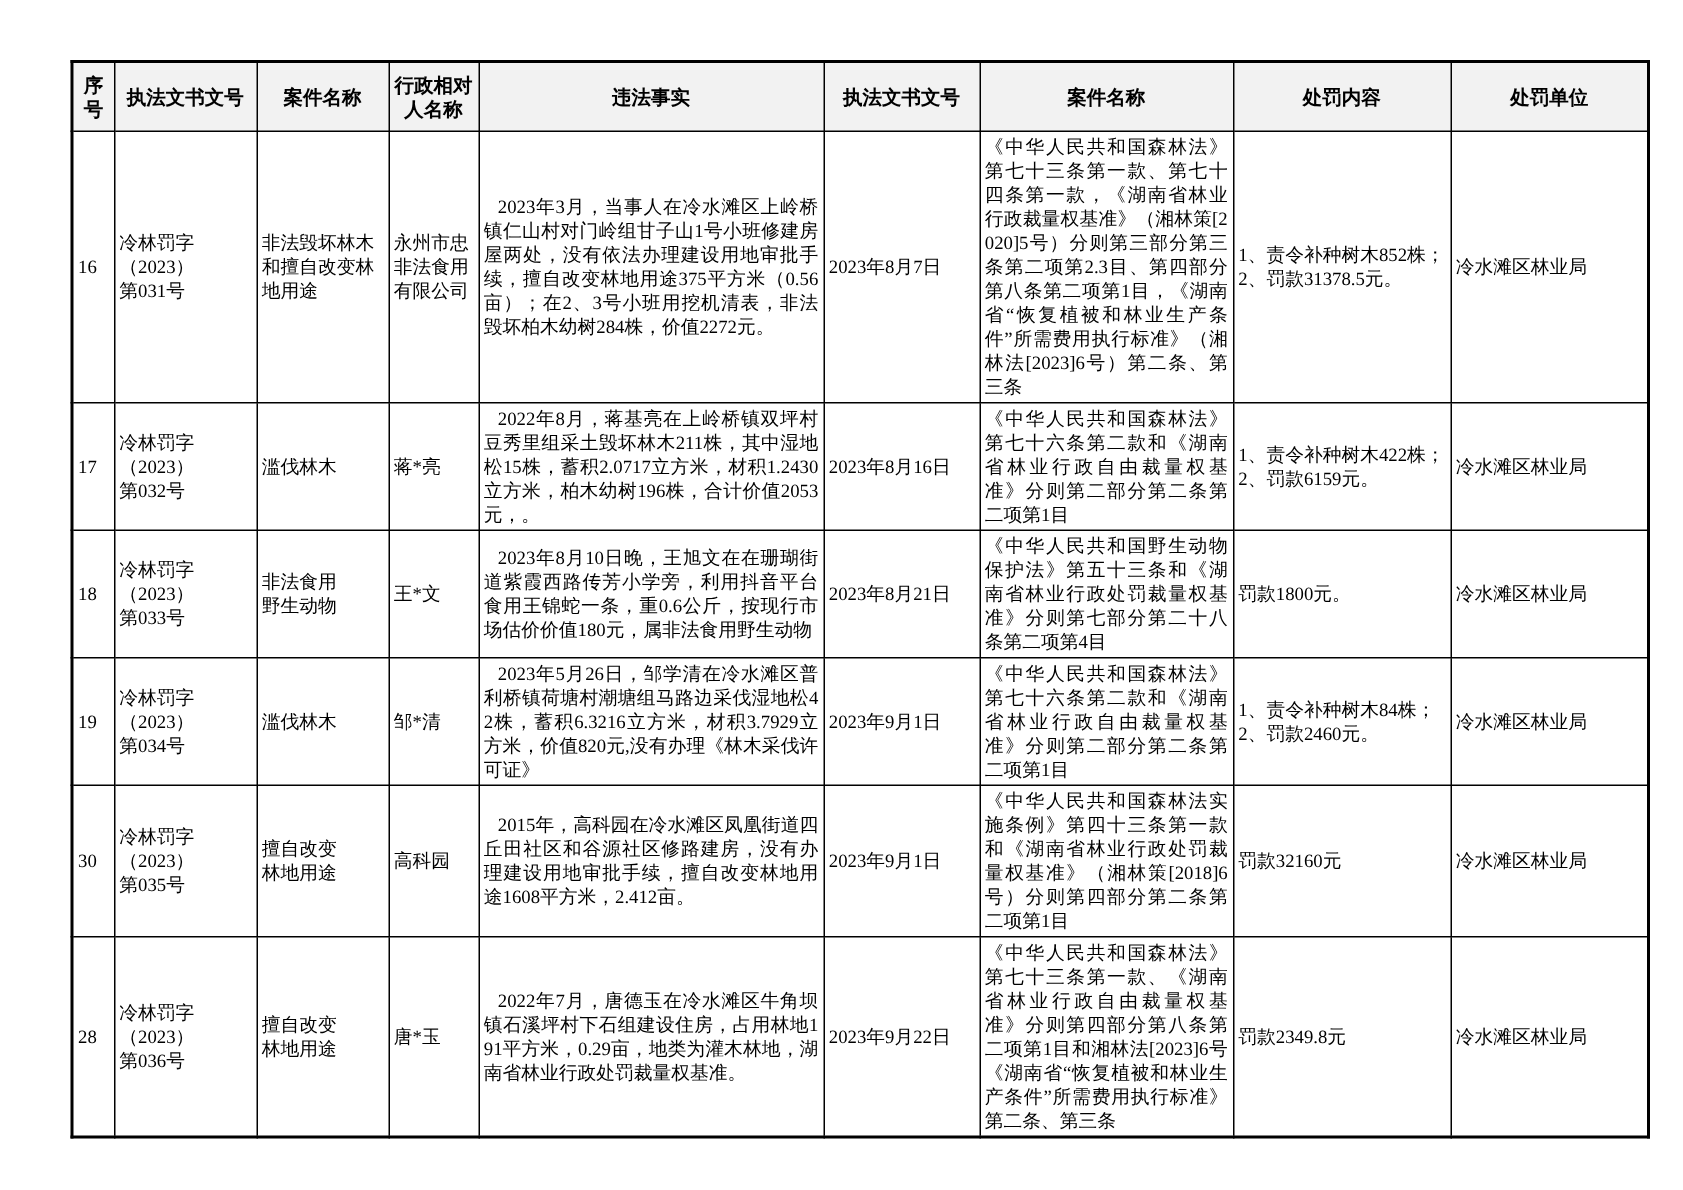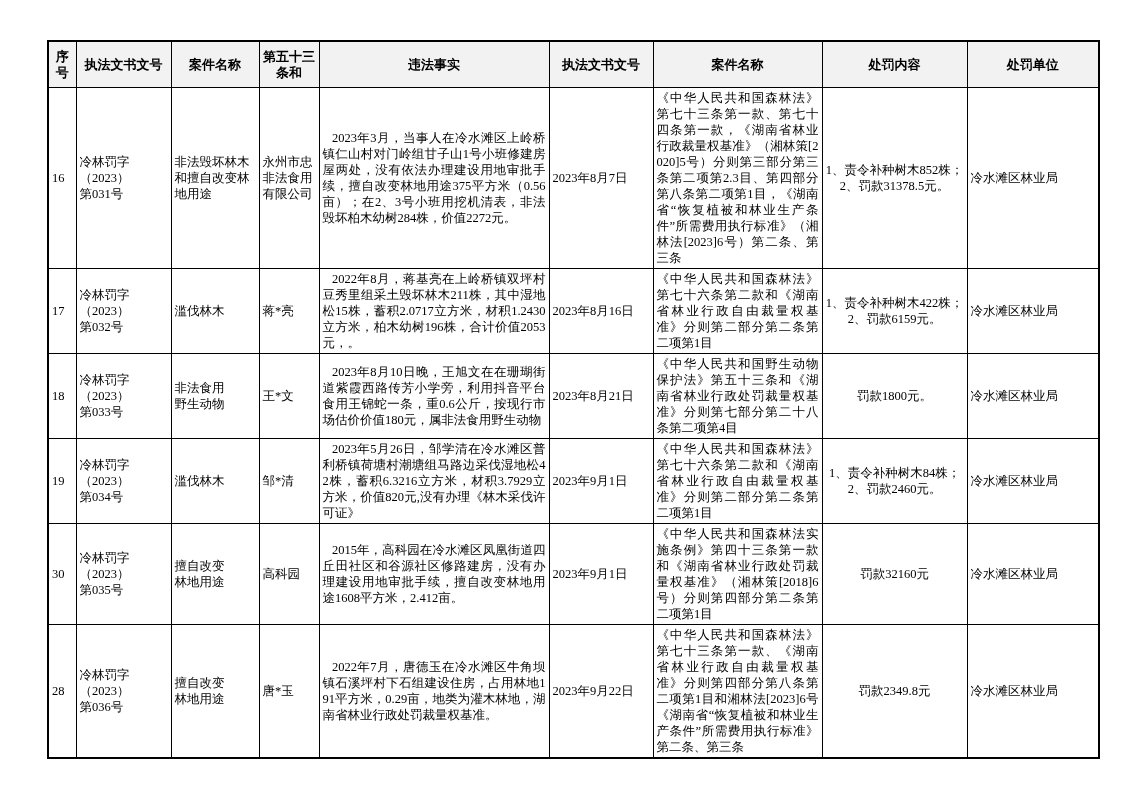--- a/index.html
+++ b/index.html
@@ -41,21 +41,21 @@
     text-align: center;
     height: 41px;
   }
   tbody tr:nth-child(1) { height: 160px; }
   tbody tr:nth-child(2) { height: 84px; }
   tbody tr:nth-child(3) { height: 84px; }
   tbody tr:nth-child(4) { height: 84px; }
   tbody tr:nth-child(5) { height: 91px; }
   tbody tr:nth-child(6) { height: 120px; }
   .c-center { }
-  .c-left   { text-align: center; }
+  .c-left   { text-align: left; }
   .justify  { text-align: justify; }
   .prewrap  { white-space: pre-line; }
   .indent   { text-indent: 0.75em; }
   
   td.open-bottom { border-bottom-style: hidden; }
 </style>
 </head>
 <body>
 
 <div class="page">
@@ -69,21 +69,21 @@
       <col style="width:104px">
       <col style="width:169px">
       <col style="width:145px">
       <col style="width:132px">
     </colgroup>
     <thead>
       <tr>
         <th>序号</th>
         <th>执法文书文号</th>
         <th>案件名称</th>
-        <th>第五十三条和</th>
+        <th>行政相对人名称</th>
         <th>违法事实</th>
         <th>执法文书文号</th>
         <th>案件名称</th>
         <th>处罚内容</th>
         <th>处罚单位</th>
       </tr>
     </thead>
     <tbody id="table-body">
         <tr>
     <td class="c-center">16</td>

